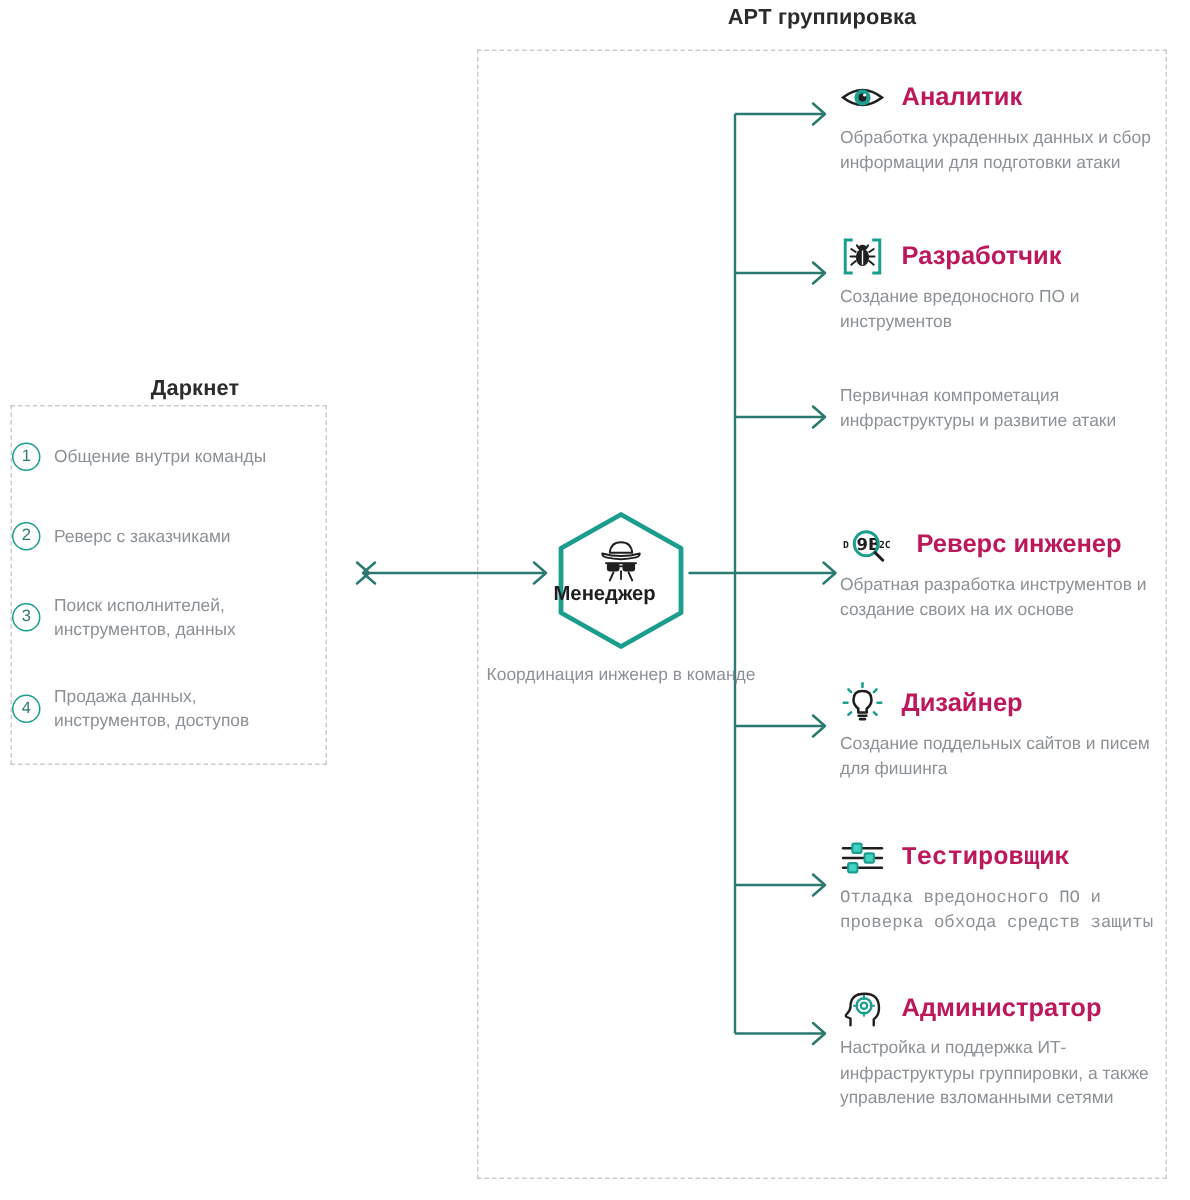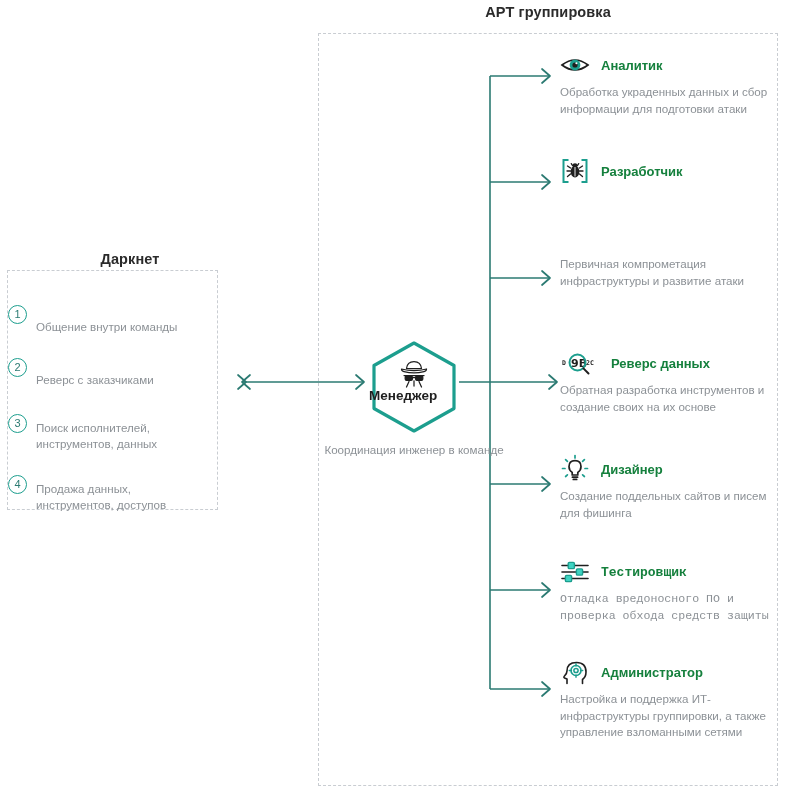--- a/index.html
+++ b/index.html
@@ -59,21 +59,20 @@
     color: #2b7a72;
     font-size: 11px;
     line-height: 17px;
     text-align: center;
     box-sizing: border-box;
   }
   .dk-text {
     font-size: 11.6px;
     line-height: 15.5px;
     color: #8c9196;
-    margin-top: 24px;
   }
 
   
   #manager-wrap {
     position: absolute;
     left: 369px;
     top: 340px;
     width: 90px;
     height: 94px;
   }
@@ -126,23 +125,23 @@
   }
   .role-icon {
     flex: 0 0 auto;
     width: 30px;
     height: 28px;
     display: flex;
     align-items: center;
     justify-content: center;
   }
   .role-title {
-    font-size: 13px;
+    font-size: 17px;
     font-weight: 700;
-    color: #15803d;
+    color: #be185d;
     white-space: nowrap;
   }
   .role-desc {
     margin-top: 4px;
     font-size: 11.6px;
     line-height: 16.5px;
     color: #8c9196;
   }
 
   
@@ -271,38 +270,39 @@
             <path d="M12.6 7.6 L11.3 5.6"></path>
               <path d="M17.4 7.6 L18.7 5.6"></path>
           </g>
           <ellipse cx="15" cy="13.6" rx="4.4" ry="5.8" fill="#1f1f1f"></ellipse>
           <ellipse cx="15" cy="7.4" rx="2.5" ry="2.2" fill="#1f1f1f"></ellipse>
           <path d="M15 9 L15 18.5" stroke="#ffffff" stroke-width="0.9"></path>
         </svg>
       </span>
       <span class="role-title">Разработчик</span>
     </div>
+    <div class="role-desc">Создание вредоносного ПО и инструментов</div>
   </div>
 
   <div class="role" style="top:252px;">
     <div class="role-desc">Первичная компрометация инфраструктуры и развитие атаки</div>
   </div>
 
   <div class="role" style="top:348px;">
     <div class="role-head">
       <span class="role-icon" style="width:40px;">
         <svg viewBox="0 0 40 26" width="40" height="26" xmlns="http://www.w3.org/2000/svg">
           <text x="2" y="15" font-family="DejaVu Sans Mono, monospace" font-size="6.5" font-weight="700" fill="#1f1f1f">D</text>
           <text x="11" y="16.5" font-family="DejaVu Sans, sans-serif" font-size="11" font-weight="700" fill="#1f1f1f">9B</text>
           <text x="26" y="15" font-family="DejaVu Sans Mono, monospace" font-size="6.5" font-weight="700" fill="#1f1f1f">2C</text>
           <circle cx="17.5" cy="12.5" r="8" fill="none" stroke="#1c9e8e" stroke-width="2"></circle>
           <path d="M23.4 18.4 L28.5 23.5" stroke="#1f1f1f" stroke-width="2" stroke-linecap="round"></path>
         </svg>
       </span>
-      <span class="role-title">Реверс данных</span>
+      <span class="role-title">Реверс инженер</span>
     </div>
     <div class="role-desc">Обратная разработка инструментов и создание своих на их основе</div>
   </div>
 
   <div class="role" style="top:454px;">
     <div class="role-head">
       <span class="role-icon">
         <svg viewBox="0 0 30 30" width="30" height="30" xmlns="http://www.w3.org/2000/svg">
           <g stroke="#1c9e8e" stroke-width="1.7" stroke-linecap="round">
             <path d="M15 1.5 L15 4"></path>

